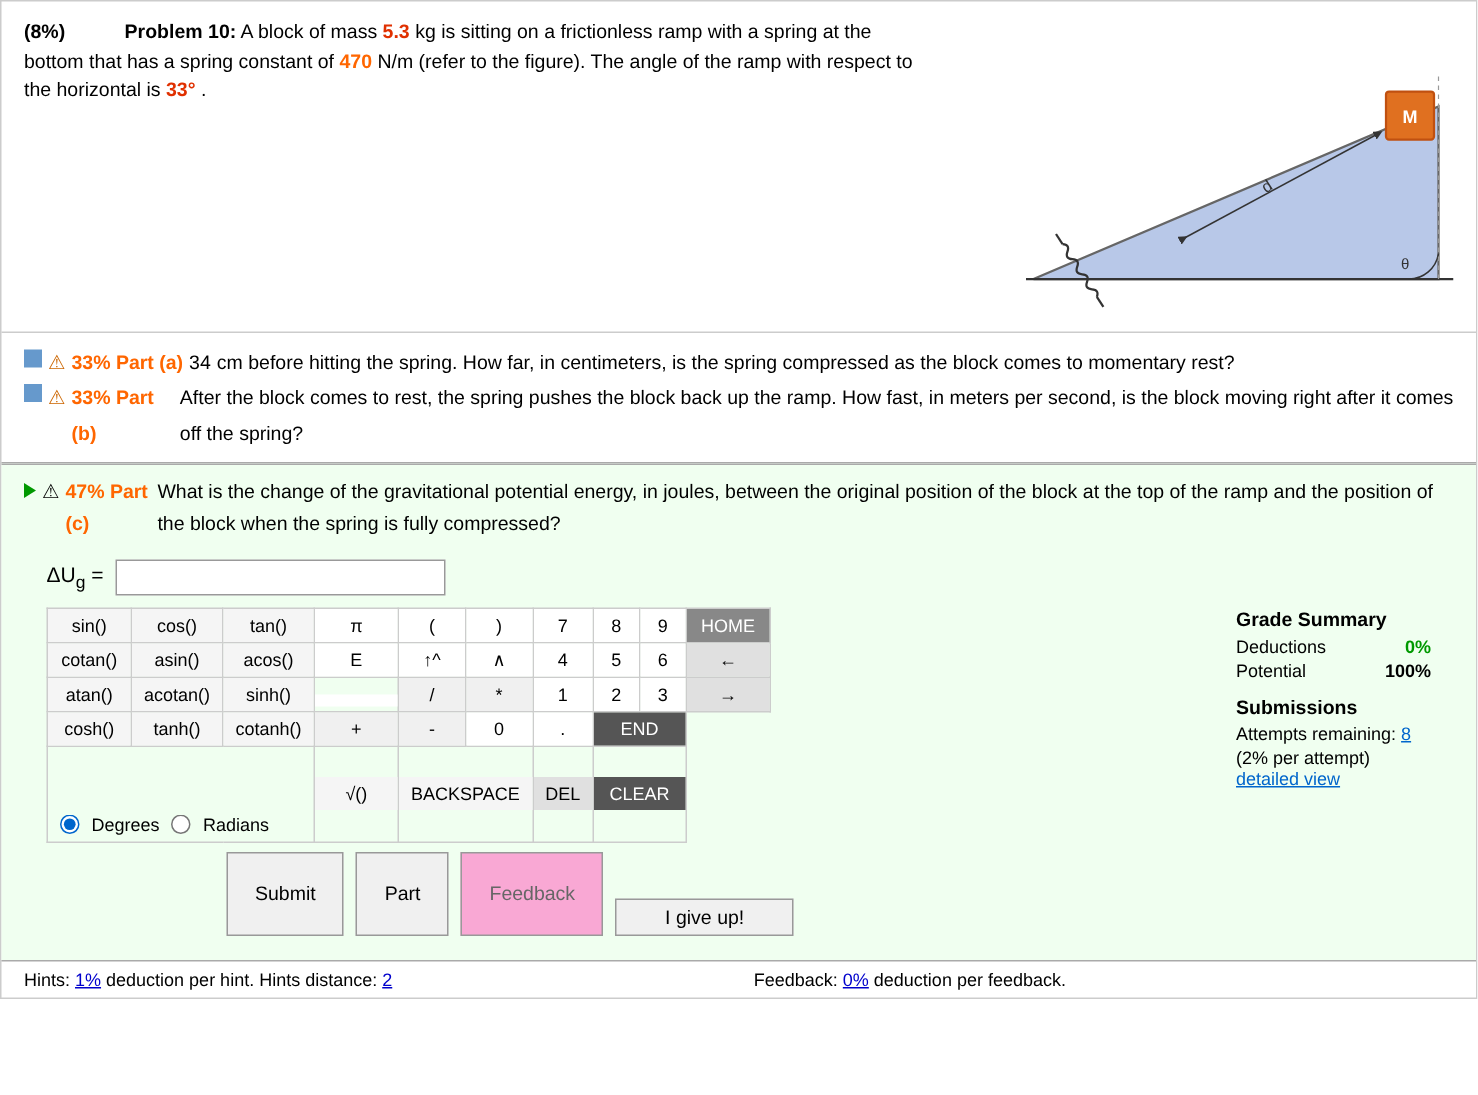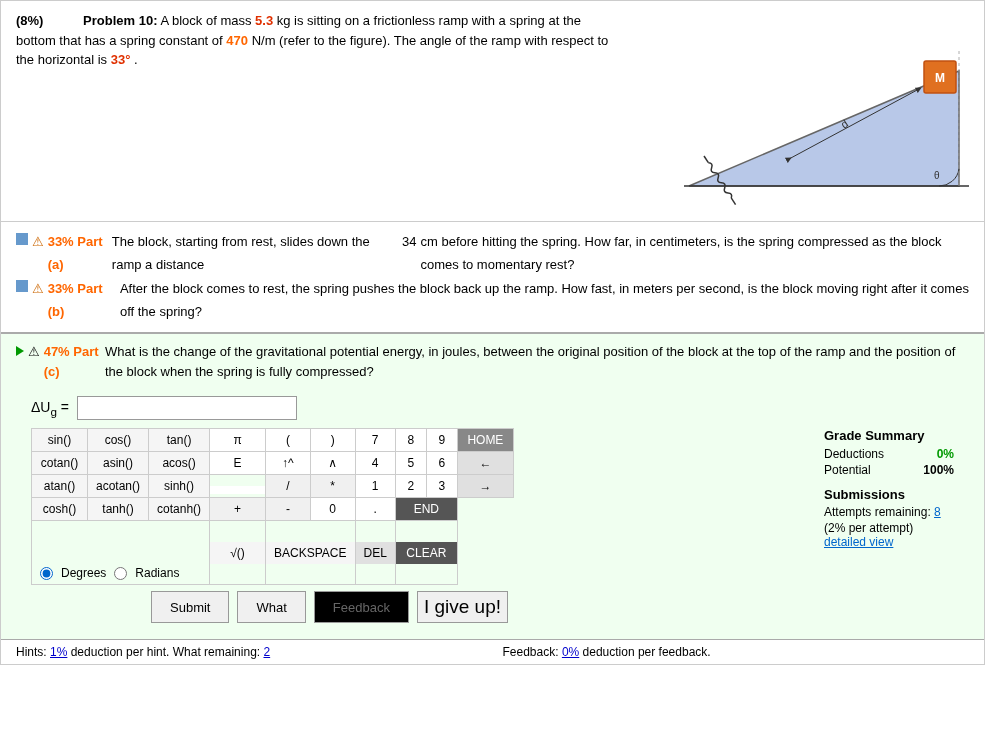--- a/index.html
+++ b/index.html
@@ -39,22 +39,22 @@
     .num-btn { min-width: 30px; background: #fff; }
     .op-btn { min-width: 30px; background: #f0f0f0; }
     .special-btn { min-width: 30px; background: #e0e0e0; }
 
     .radio-row { display: flex; align-items: center; gap: 8px; padding: 4px 8px; font-size: 12px; margin-top: 41px; }
     .radio-row input[type=radio] { accent-color: #0066cc; }
 
     .bottom-buttons { display: flex; gap: 8px; padding: 6px 0 6px 120px; }
     .btn-submit { background: #f0f0f0; border: 1px solid #999; padding: 4px 18px; cursor: pointer; font-size: 13px; }
     .btn-hint { background: #f0f0f0; border: 1px solid #999; padding: 4px 18px; cursor: pointer; font-size: 13px; }
-    .btn-feedback { background: #000000; border: 1px solid #999; padding: 4px 18px; cursor: pointer; font-size: 13px; color: #666; }
-    .btn-igiveup { background: #f0f0f0; border: 1px solid #999; padding: 4px 6px; cursor: pointer; font-size: 19px; }
+    .btn-feedback { background: #f9a8d4; border: 1px solid #999; padding: 4px 18px; cursor: pointer; font-size: 13px; color: #666; }
+    .btn-igiveup { background: #f0f0f0; border: 1px solid #999; padding: 4px 32px; cursor: pointer; font-size: 13px; margin-top: 31px; }
 
     .hints-bar { display: flex; border-top: 1px solid #aaa; padding: 5px 15px; font-size: 12px; gap: 20px; }
     .hints-left { flex: 1; }
     .hints-right { flex: 1; }
 
     
     .grade-summary { font-size: 12px; }
     .grade-summary .title { font-weight: bold; font-size: 13px; margin-bottom: 4px; }
     .grade-row-item { display: flex; justify-content: space-between; margin-bottom: 2px; }
     .grade-row-item .pct-green { color: #009900; font-weight: bold; }
@@ -118,21 +118,20 @@
         </svg>
       </div>
     </div>
   </div>
 
   <div class="parts-section">
     <div class="part-line">
       <span class="square-icon"></span>
       <span class="warn-icon">⚠</span>
       <span class="part-label-orange">33% Part (a)</span>
-      <span> The block, starting from rest, slides down the ramp a distance </span>
       <span class="highlight-orange">34</span>
       <span> cm before hitting the spring. How far, in centimeters, is the spring compressed as the block comes to momentary rest?</span>
     </div>
     <div class="part-line">
       <span class="square-icon"></span>
       <span class="warn-icon">⚠</span>
       <span class="part-label-orange">33% Part (b)</span>
       <span> After the block comes to rest, the spring pushes the block back up the ramp. How fast, in meters per second, is the block moving right after it comes off the spring?</span>
     </div>
   </div>
@@ -212,21 +211,21 @@
             <td><button class="calc-btn">√()</button></td>
             <td colspan="2"><button class="calc-btn">BACKSPACE</button></td>
             <td><button class="calc-btn special-btn">DEL</button></td>
             <td colspan="2"><button class="calc-btn calc-btn-dark">CLEAR</button></td>
           </tr>
         </tbody>
           </table>
 
         <div class="bottom-buttons">
           <button class="btn-submit">Submit</button>
-          <button class="btn-hint">What</button>
+          <button class="btn-hint">Part</button>
           <button class="btn-feedback">Feedback</button>
           <button class="btn-igiveup">I give up!</button>
         </div>
       </div>
 
       <div class="grade-panel">
         <div class="grade-summary">
           <div class="title">Grade Summary</div>
           <div class="grade-row-item">
             <span>Deductions</span>
@@ -244,20 +243,20 @@
             <div>(2% per attempt)</div>
             <div><a class="link-blue">detailed view</a></div>
           </div>
         </div>
       </div>
     </div>
   </div>
 
   <div class="hints-bar">
     <div class="hints-left">
-      <span>Hints: </span><span class="underline-link">1%</span><span> deduction per hint. What remaining: </span><span class="underline-link">2</span>
+      <span>Hints: </span><span class="underline-link">1%</span><span> deduction per hint. Hints distance: </span><span class="underline-link">2</span>
     </div>
     <div class="hints-right">
       <span>Feedback: </span><span class="underline-link">0%</span><span> deduction per feedback.</span>
     </div>
   </div>
 
 </div>
 
 </body></html>

